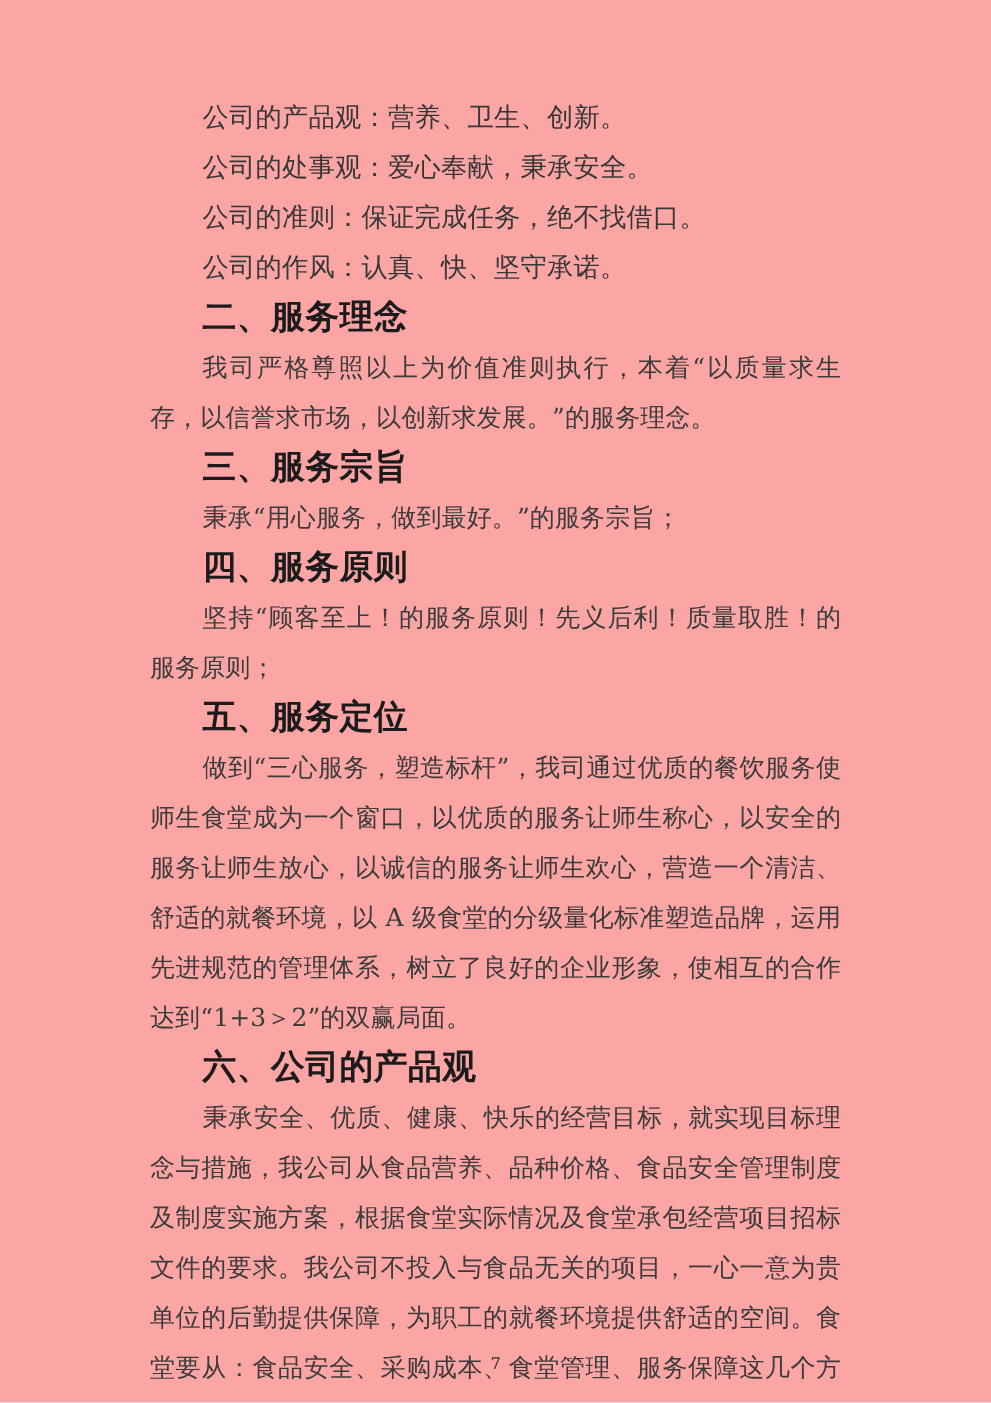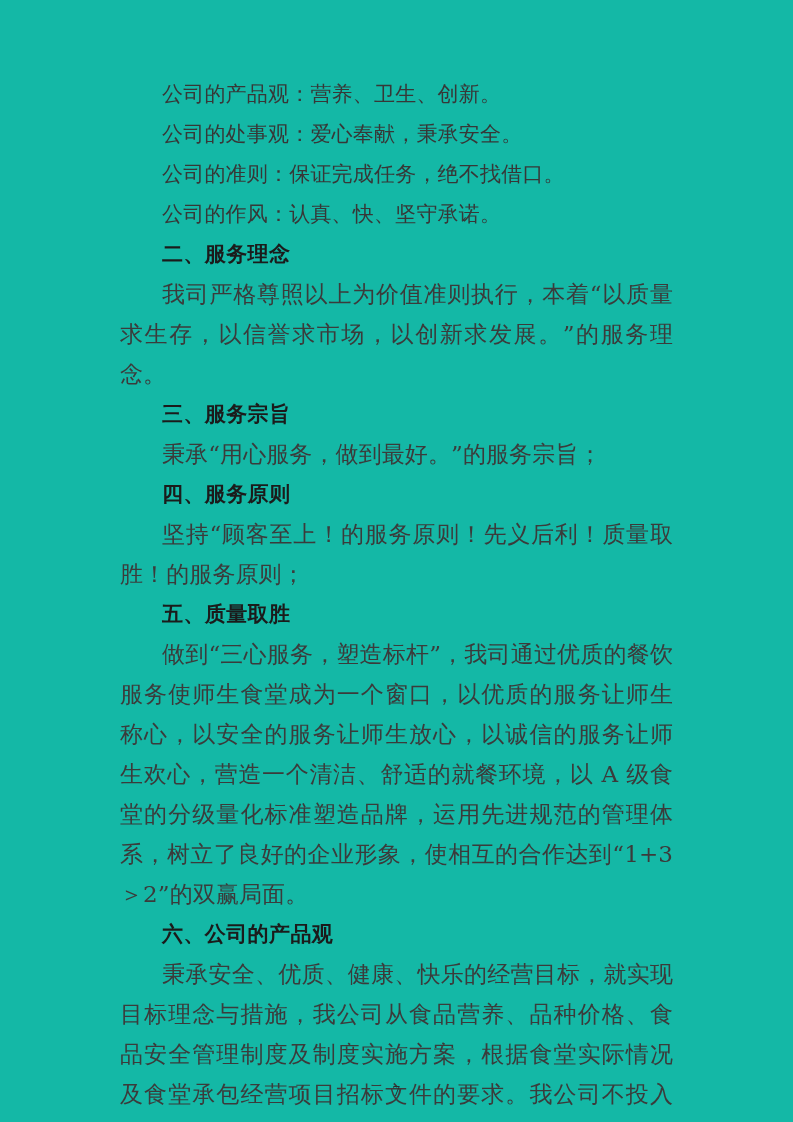--- a/index.html
+++ b/index.html
@@ -7,21 +7,21 @@
     padding: 0;
     background: #ffffff;
   }
   body {
     font-family: "DejaVu Serif", "Liberation Serif", serif;
   }
   .page {
     position: relative;
     width: 793px;
     height: 1122px;
-    background: #14b8a6;
+    background: #fca5a5;
     overflow: hidden;
     box-sizing: border-box;
   }
   .content {
     position: absolute;
     left: 120px;
     top: 74px;
     width: 553px;
   }
   .line {
@@ -31,29 +31,29 @@
     text-align: justify;
     text-justify: inter-ideograph;
     letter-spacing: 0.2px;
     white-space: pre-wrap;
     word-break: break-all;
   }
   .indent {
     text-indent: 42px;
   }
   .heading {
-    font-size: 21px;
+    font-size: 27px;
     line-height: 40px;
     color: #1b1b1b;
     font-weight: bold;
     text-indent: 42px;
     letter-spacing: 0.4px;
   }
   .para {
-    font-size: 23px;
+    font-size: 20px;
     line-height: 40px;
     color: #3b3b3b;
     text-align: justify;
     text-justify: inter-ideograph;
     text-indent: 42px;
     letter-spacing: 0.1px;
     margin: 0;
     word-break: break-all;
   }
   .page-number {
@@ -80,21 +80,21 @@
 
     <div class="heading">二、服务理念</div>
     <p class="para">我司严格尊照以上为价值准则执行，本着“以质量求生存，以信誉求市场，以创新求发展。”的服务理念。</p>
 
     <div class="heading">三、服务宗旨</div>
     <p class="para">秉承“用心服务，做到最好。”的服务宗旨；</p>
 
     <div class="heading">四、服务原则</div>
     <p class="para">坚持“顾客至上！的服务原则！先义后利！质量取胜！的服务原则；</p>
 
-    <div class="heading">五、质量取胜</div>
+    <div class="heading">五、服务定位</div>
     <p class="para">做到“三心服务，塑造标杆”，我司通过优质的餐饮服务使师生食堂成为一个窗口，以优质的服务让师生称心，以安全的服务让师生放心，以诚信的服务让师生欢心，营造一个清洁、舒适的就餐环境，以 A 级食堂的分级量化标准塑造品牌，运用先进规范的管理体系，树立了良好的企业形象，使相互的合作达到“1+3＞2”的双赢局面。</p>
 
     <div class="heading">六、公司的产品观</div>
     <p class="para">秉承安全、优质、健康、快乐的经营目标，就实现目标理念与措施，我公司从食品营养、品种价格、食品安全管理制度及制度实施方案，根据食堂实际情况及食堂承包经营项目招标文件的要求。我公司不投入与食品无关的项目，一心一意为贵单位的后勤提供保障，为职工的就餐环境提供舒适的空间。食堂要从：食品安全、采购成本、食堂管理、服务保障这几个方面来经营。根据食堂实际情况，我们从理念、目标、思路、设想四个方面概述。</p>
 
   </div>
 
   <div class="page-number">7</div>
 </div>
 

